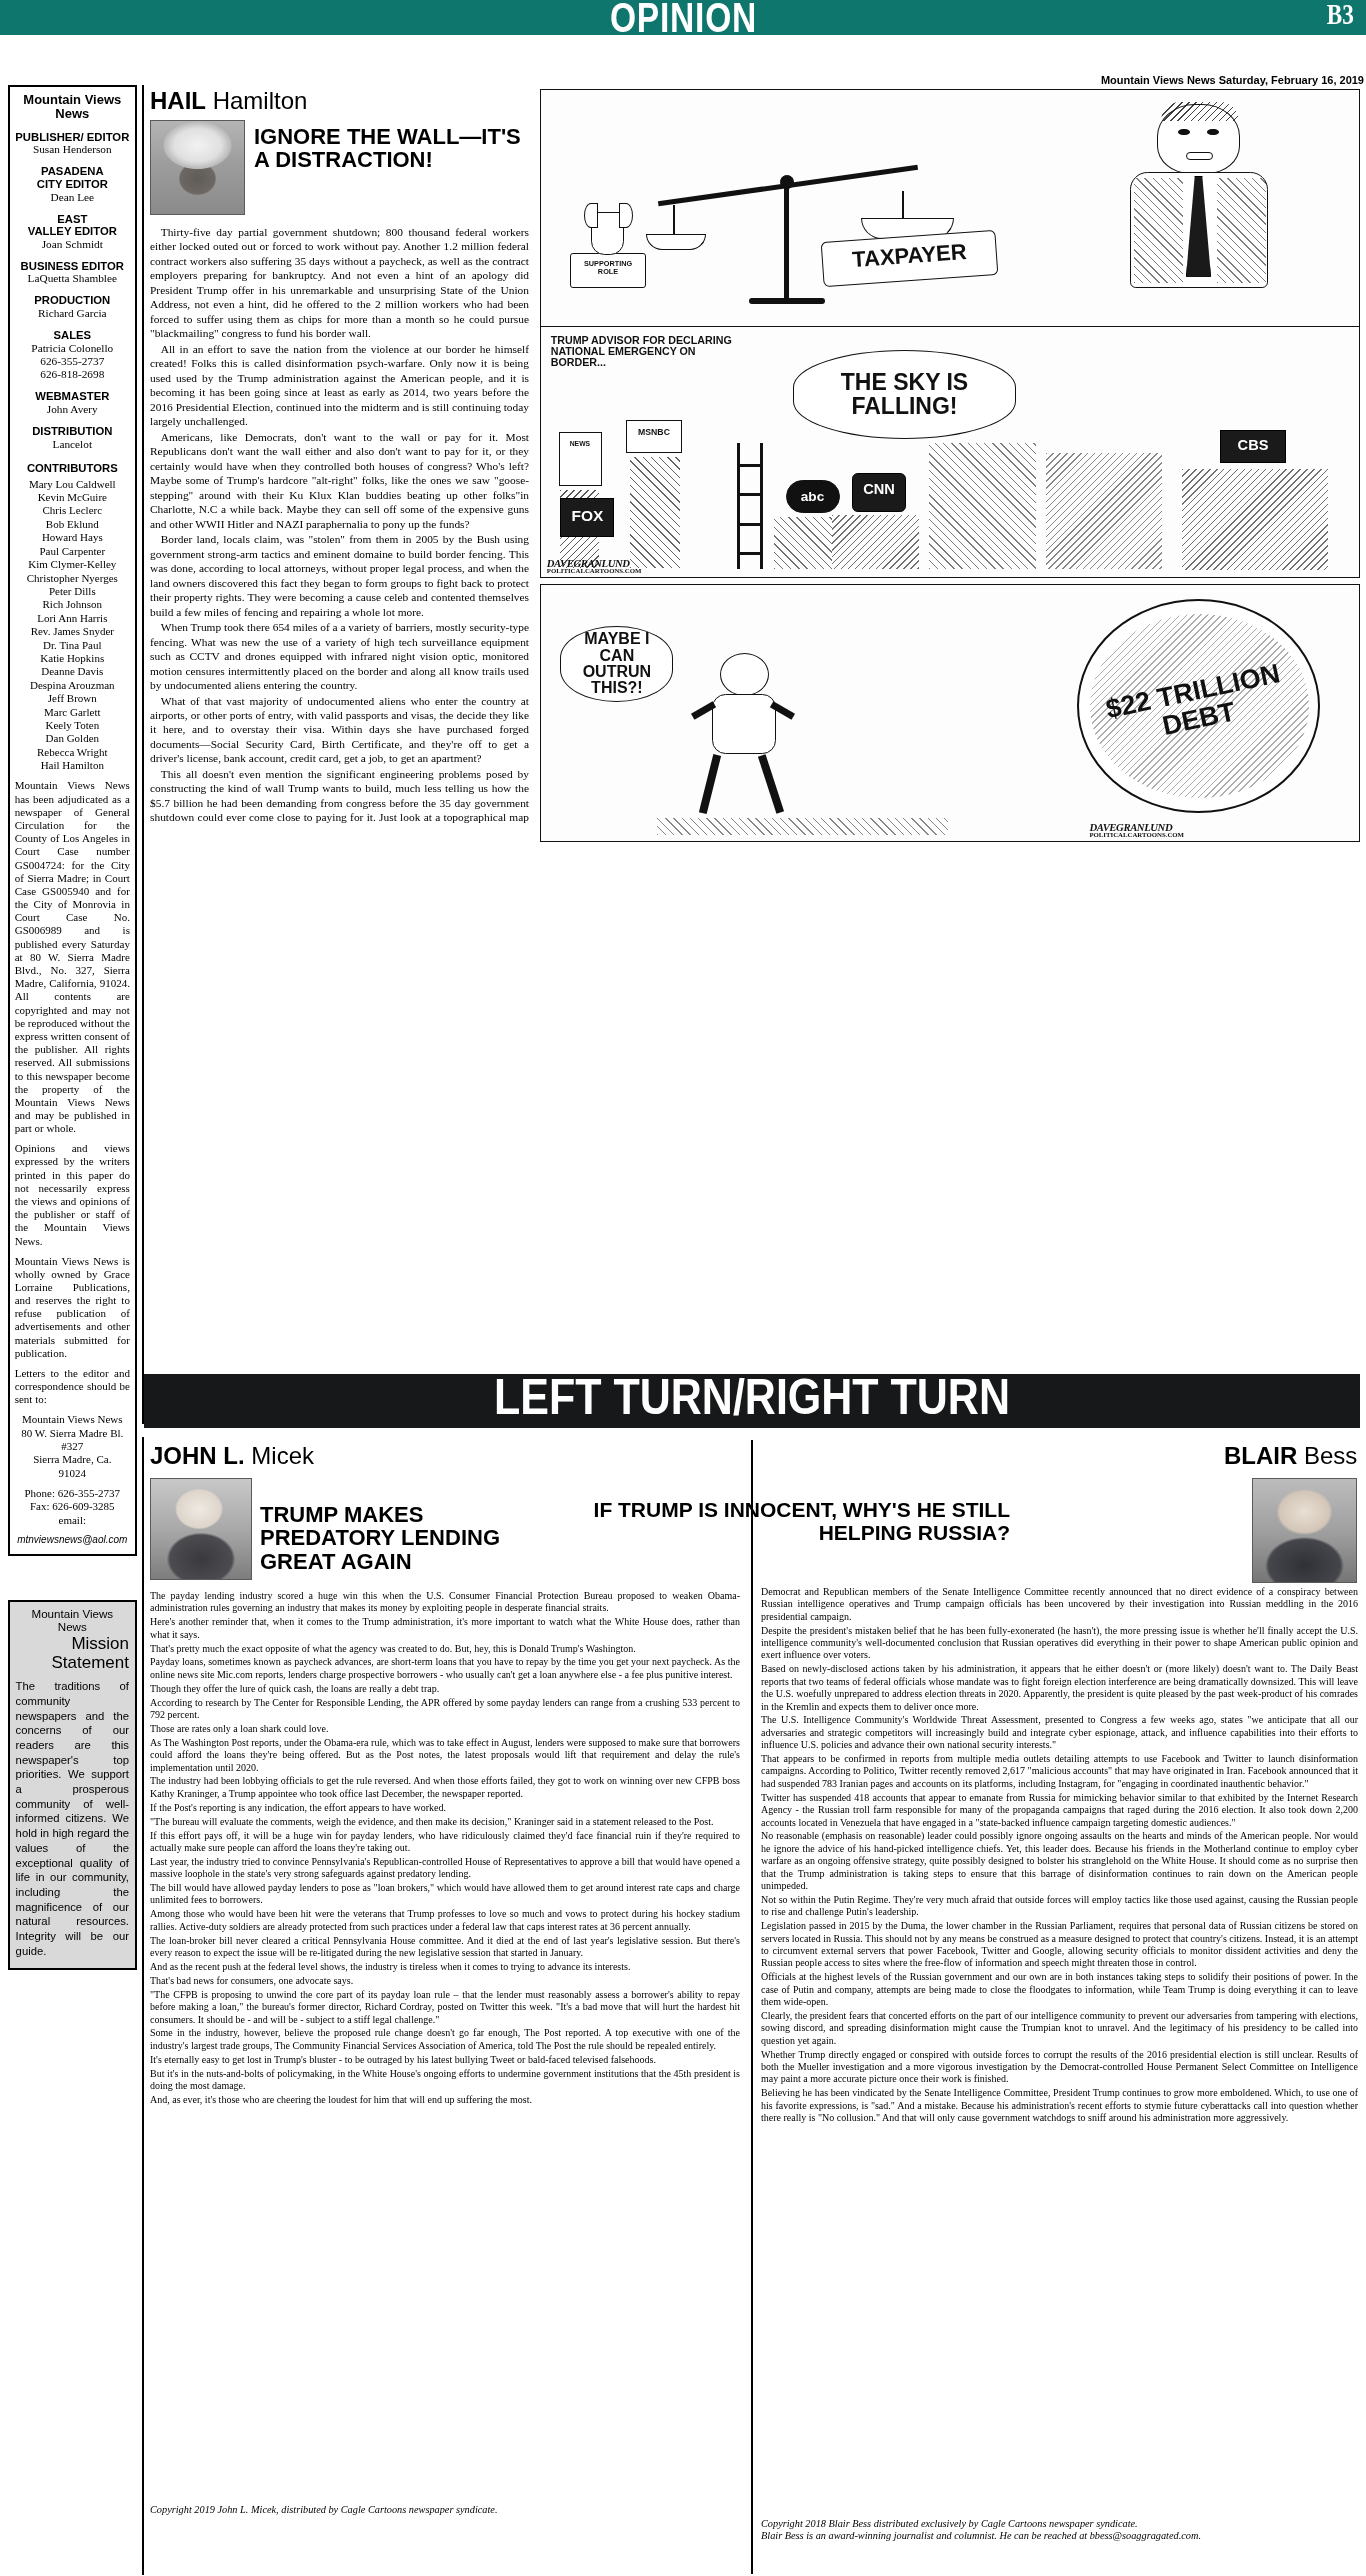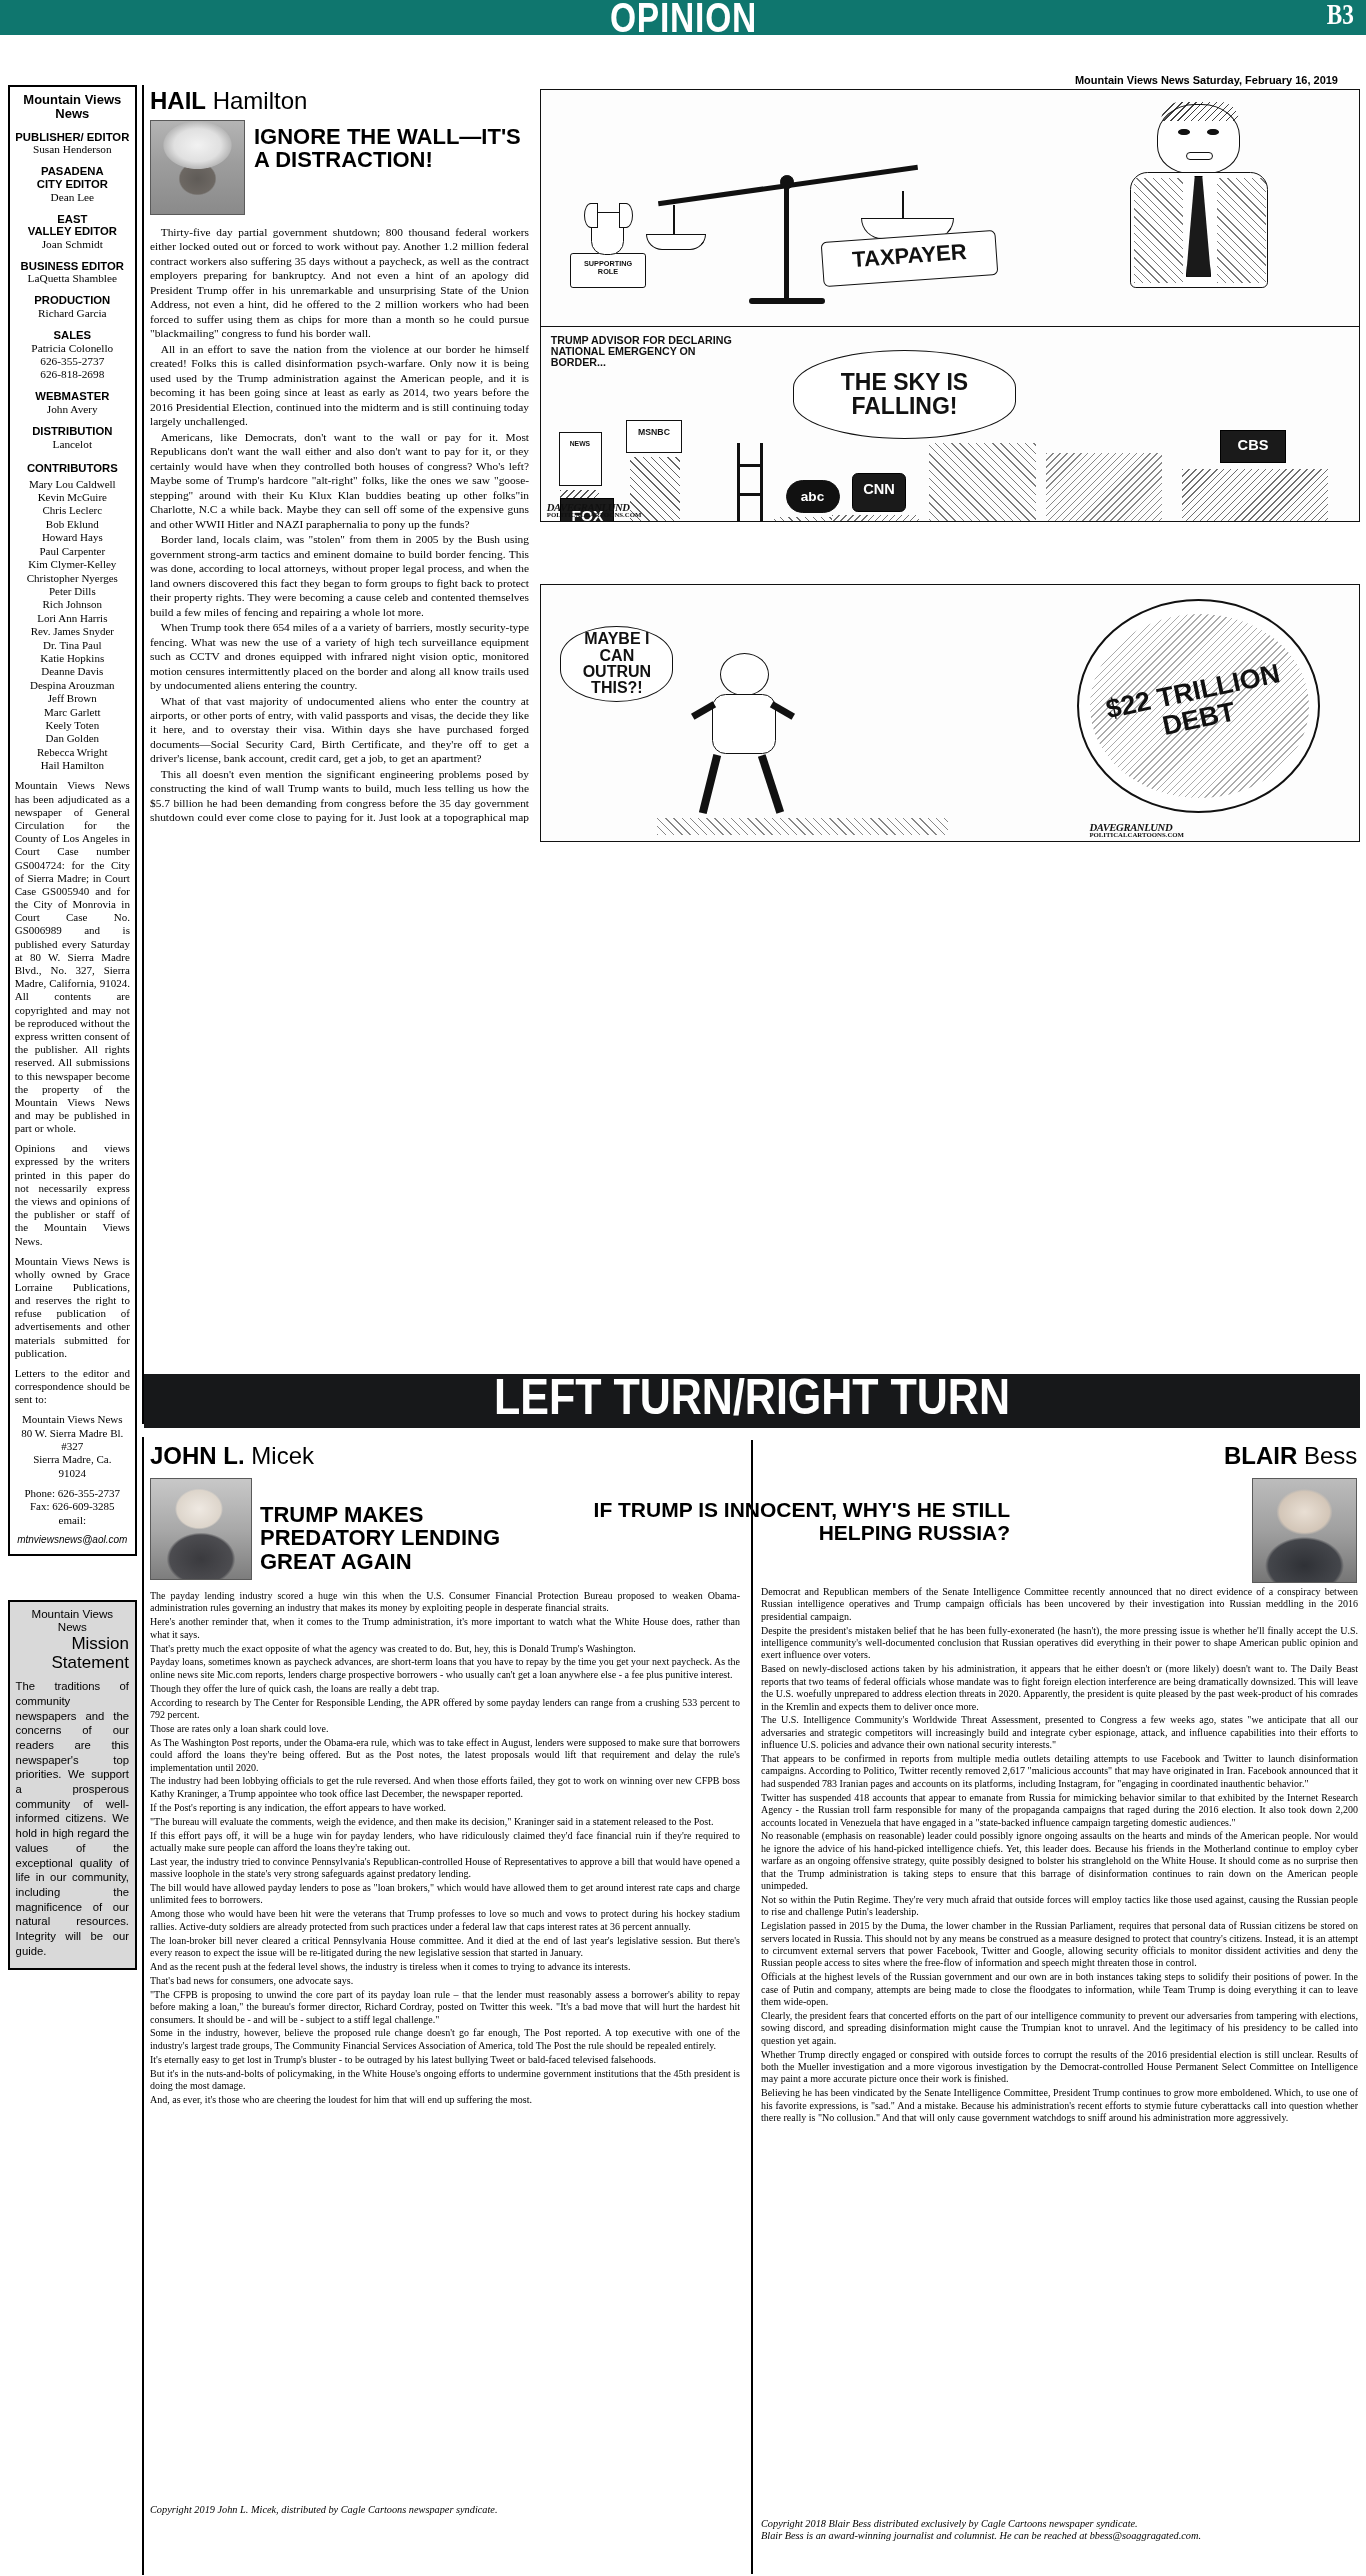--- a/index.html
+++ b/index.html
@@ -33,21 +33,21 @@
   .top-bar-page{
     position:absolute; right:13.6px; top:-1.9px;
     color:#fff;
     font-family:"Liberation Serif", serif;
     font-weight:700;
     font-size:29px;
     transform:scaleX(0.8);
     transform-origin:right top;
   }
   .dateline{
-    position:absolute; right:29px; top:39px;
+    position:absolute; right:3px; top:39px;
     font-family:"Liberation Sans", sans-serif;
     font-size:11px; font-weight:700;
     color:#000;
   }
 
   
   .page{
     position:relative;
     width:1367px;
     padding:0;
@@ -435,21 +435,21 @@
       <div class="box-dark" style="left:101px; top:76px; width:25px; height:101px; clip-path:polygon(35% 0,65% 0,100% 100%,0 100%);"></div>
       <div class="hatch2" style="left:49px; top:78px; width:49px; height:105px; opacity:.55;"></div>
       <div class="hatch2" style="left:132px; top:78px; width:49px; height:105px; opacity:.55;"></div>
     </div>
     <div class="cart-sig">
       <span>DAVEGRANLUND</span>
       <small>POLITICALCARTOONS.COM</small>
     </div>
   </div>
 
-  <div class="cartoon" style="position:absolute; left:540px; top:291px; width:820px; height:196px;padding-left:16px;">
+  <div class="cartoon" style="position:absolute; left:540px; top:291px; width:820px; height:252px;padding-left:16px;">
     <div class="cart-label" style="left:9.7px; top:7.8px; width:194px; font-size:10.7px; text-align:left;">TRUMP ADVISOR FOR DECLARING NATIONAL EMERGENCY ON BORDER...</div>
     <div class="bubble" style="left:252px; top:23px; width:223px; height:89px; font-size:23px;">
       <span>THE SKY IS FALLING!</span>
     </div>
 
     <div class="sketch" style="left:194px; top:116px; width:33px; height:126px;">
       <div class="scale-arm" style="left:1.9px; top:0; width:2.9px; height:126px;"></div>
       <div class="scale-arm" style="left:25px; top:0; width:2.9px; height:126px;"></div>
       <div class="scale-arm" style="left:1.9px; top:21.4px; width:26px; height:2.9px;"></div>
       <div class="scale-arm" style="left:1.9px; top:50px; width:26px; height:2.9px;"></div>

